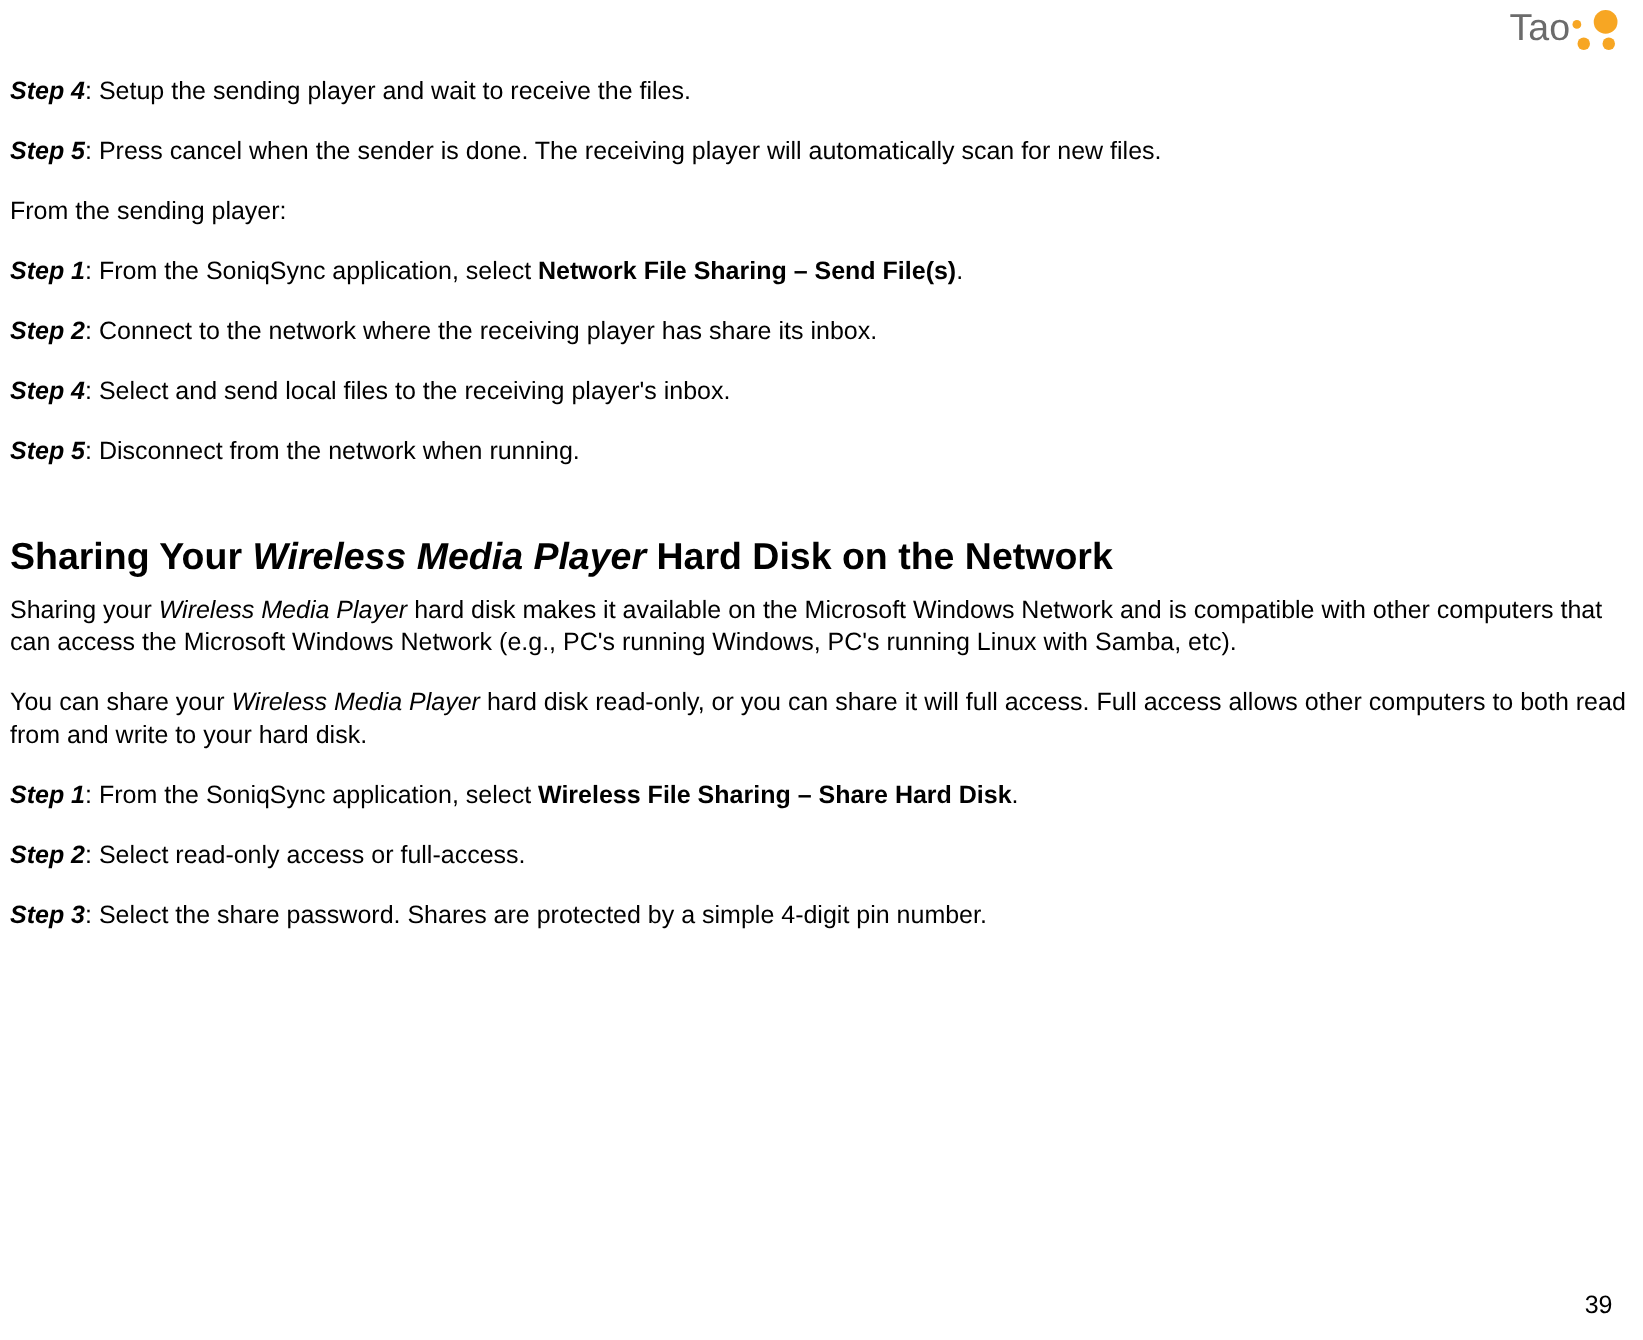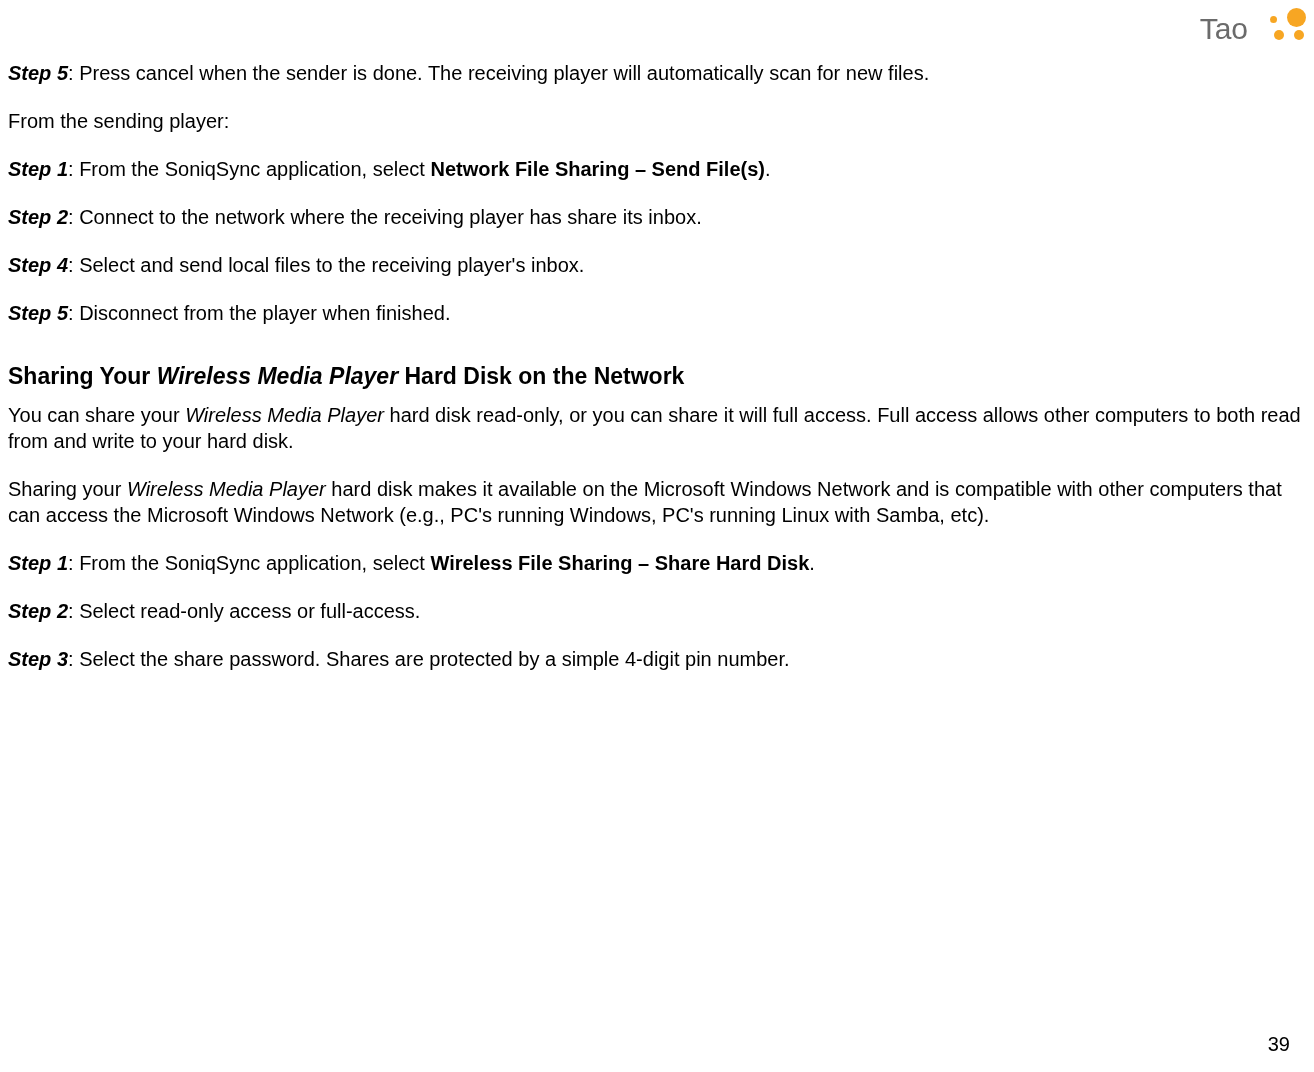--- a/index.html
+++ b/index.html
@@ -8,24 +8,24 @@
     background: #fff;
     color: #000;
     width: 1314px;
     height: 1072px;
     position: relative;
     padding: 8px 8px 0 8px;
   }
   .logo {
     position: absolute;
     top: 6px;
-    right: 6px;
+    right: 18px;
     display: flex;
-    align-items: flex-end;
-    gap: 20px;
+    align-items: flex-start;
+    gap: 0;
   }
   .logo-text {
     font-size: 30px;
     font-weight: 500;
     color: #6b6b6b;
     letter-spacing: 0px;
     font-family: Arial, sans-serif;
   }
   .logo-dots {
     width: 40px;
@@ -46,23 +46,23 @@
     margin-top: 52px;
     font-size: 20px;
     line-height: 1.3;
   }
   .para { margin-bottom: 22px; }
   .step-label { font-weight: bold; font-style: italic; }
   .bold { font-weight: bold; }
   .ital { font-style: italic; }
 
   h2.section {
-    font-size: 23px;
+    font-size: 30px;
     font-weight: bold;
-    margin-top: 36px;
+    margin-top: 52px;
     margin-bottom: 10px;
   }
 
   .page-number {
     position: absolute;
     bottom: 16px;
     right: 24px;
     font-size: 20px;
   }
 </style>
@@ -74,20 +74,23 @@
   <span class="logo-dots">
     <span class="dot big"></span>
     <span class="dot s"></span>
     <span class="dot m1"></span>
     <span class="dot m2"></span>
   </span>
 </div>
 
 <div class="content">
 
+  <p class="para">
+    <span class="step-label">Step 4</span><span>: Setup the sending player and wait to receive the files.</span>
+  </p>
 
   <p class="para">
     <span class="step-label">Step 5</span><span>: Press cancel when the sender is done.  The receiving player will automatically scan for new files.</span>
   </p>
 
   <p class="para">From the sending player:</p>
 
   <p class="para">
     <span class="step-label">Step 1</span><span>: From the SoniqSync application, select </span><span class="bold">Network File Sharing – Send File(s)</span><span>.</span>
   </p>
@@ -95,33 +98,33 @@
   <p class="para">
     <span class="step-label">Step 2</span><span>: Connect to the network where the receiving player has share its inbox.</span>
   </p>
 
 
   <p class="para">
     <span class="step-label">Step 4</span><span>: Select and send local files to the receiving player's inbox.</span>
   </p>
 
   <p class="para">
-    <span class="step-label">Step 5</span><span>: Disconnect from the player when finished.</span>
+    <span class="step-label">Step 5</span><span>: Disconnect from the network when running.</span>
   </p>
 
   <h2 class="section">
     <span>Sharing Your </span><span class="ital">Wireless Media Player</span><span> Hard Disk on the Network</span>
   </h2>
 
   <p class="para">
-    <span>You can share your </span><span class="ital">Wireless Media Player</span><span> hard disk read-only, or you can share it will full access.  Full access allows other computers to both read from and write to your hard disk.</span>
+    <span>Sharing your </span><span class="ital">Wireless Media Player</span><span> hard disk makes it available on the Microsoft Windows Network and is compatible with other computers that can access the Microsoft Windows Network (e.g., PC's running Windows, PC's running Linux with Samba, etc).</span>
   </p>
 
   <p class="para">
-    <span>Sharing your </span><span class="ital">Wireless Media Player</span><span> hard disk makes it available on the Microsoft Windows Network and is compatible with other computers that can access the Microsoft Windows Network (e.g., PC's running Windows, PC's running Linux with Samba, etc).</span>
+    <span>You can share your </span><span class="ital">Wireless Media Player</span><span> hard disk read-only, or you can share it will full access.  Full access allows other computers to both read from and write to your hard disk.</span>
   </p>
 
 
   <p class="para">
     <span class="step-label">Step 1</span><span>: From the SoniqSync application, select </span><span class="bold">Wireless File Sharing – Share Hard Disk</span><span>.</span>
   </p>
 
   <p class="para">
     <span class="step-label">Step 2</span><span>: Select read-only access or full-access.</span>
   </p>

